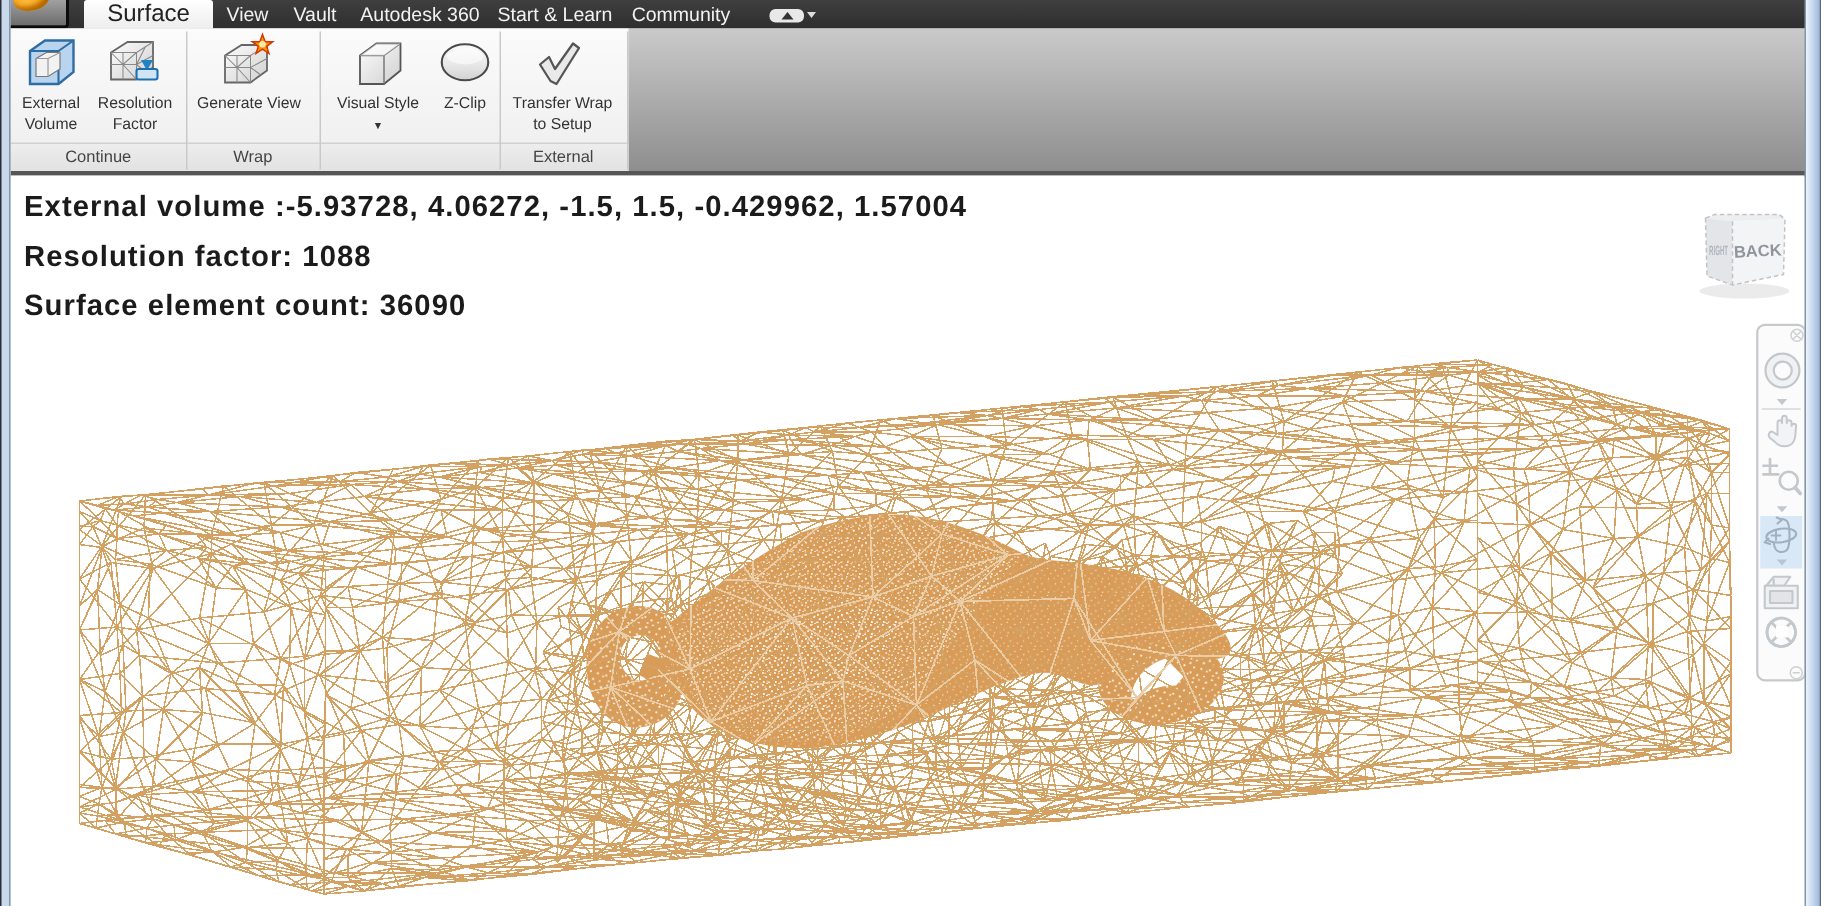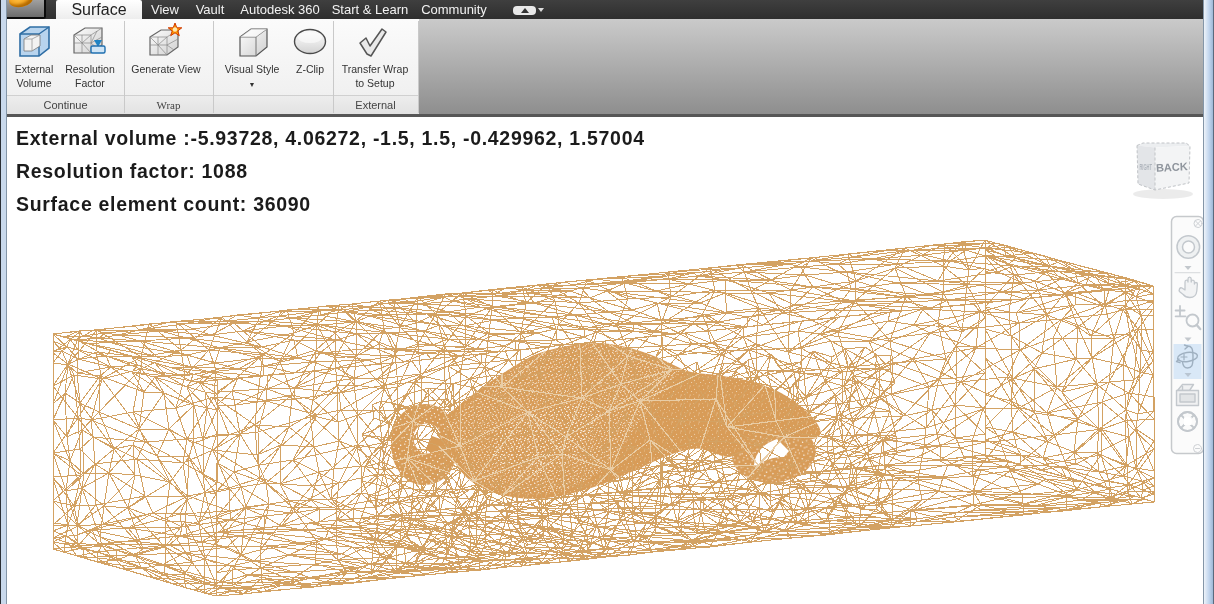--- a/index.html
+++ b/index.html
@@ -41,21 +41,21 @@
 <div id="ribtoggle"></div>
     <div id="ribarrow"></div>
 <div id="ribbon">
   <div id="ribpanel"></div>
   <div id="riblabels"></div>
   <div class="vsep" style="left:117px;"></div>
   <div class="vsep" style="left:206px;"></div>
   <div class="vsep" style="left:326px;"></div>
   <div class="vsep" style="left:411px;"></div>
   <div class="grplabel" style="left:0px;width:117px;">Continue</div>
-  <div class="grplabel" style="left:117px;width:89px;font-family:Liberation Serif, serif;">Wrap</div>
+  <div class="grplabel" style="left:117px;width:89px;">Wrap</div>
   <div class="grplabel" style="left:206px;width:120px;margin-top:32px;">Inspect</div>
   <div class="grplabel" style="left:326px;width:85px;">External</div>
   <div class="btntext" style="left:-4px;top:44px;width:62px;">External<br>Volume</div>
   <div class="btntext" style="left:50px;top:44px;width:66px;">Resolution<br>Factor</div>
   <div class="btntext" style="left:114px;top:44px;width:90px;">Generate View</div>
   <div class="btntext" style="left:206px;top:44px;width:78px;">Visual Style<br><span style="font-size:7px;color:#333;">▼</span></div>
   <div class="btntext" style="left:280px;top:44px;width:46px;">Z-Clip</div>
   <div class="btntext" style="left:324px;top:44px;width:88px;">Transfer Wrap<br>to Setup</div>
   <svg width="412" height="95" style="position:absolute;left:0;top:0" xmlns="http://www.w3.org/2000/svg">
 <defs>

